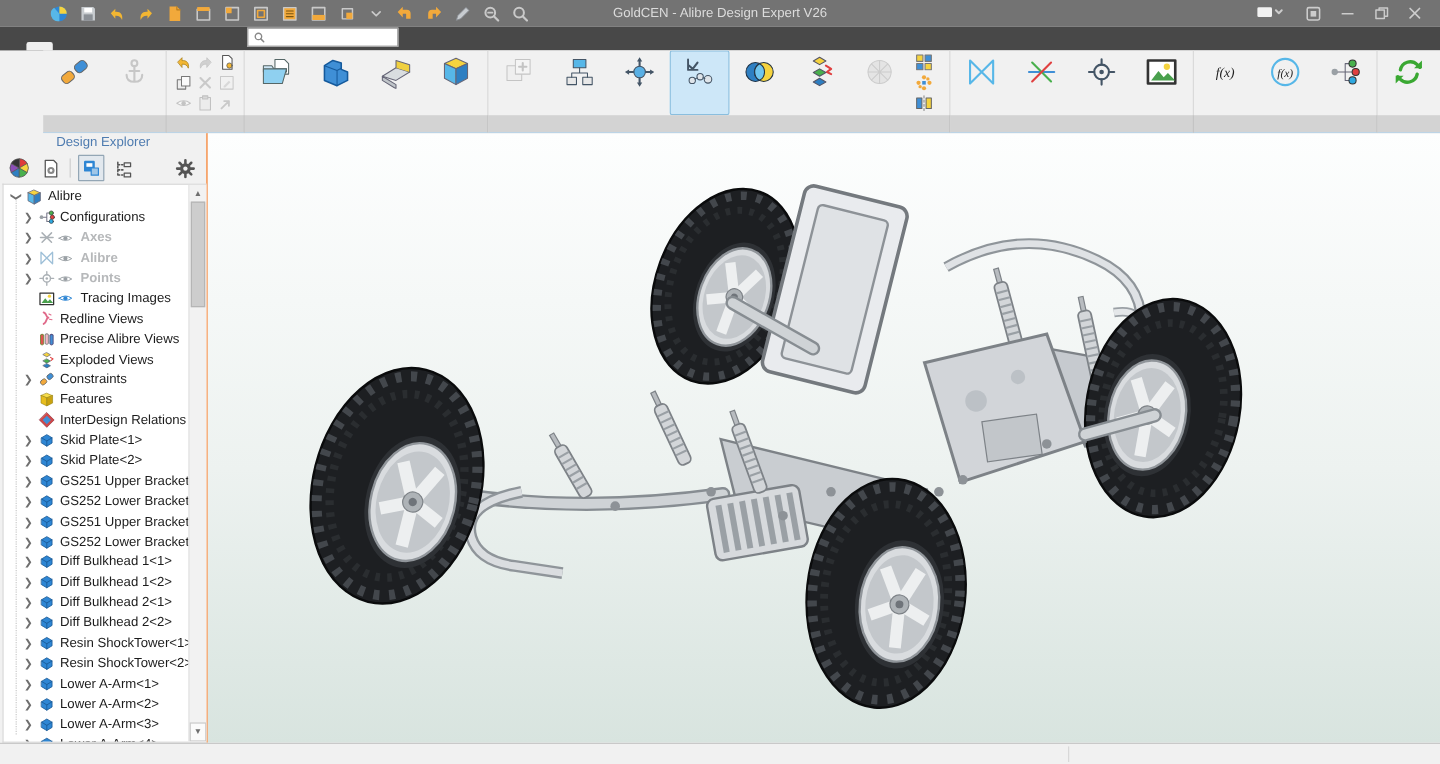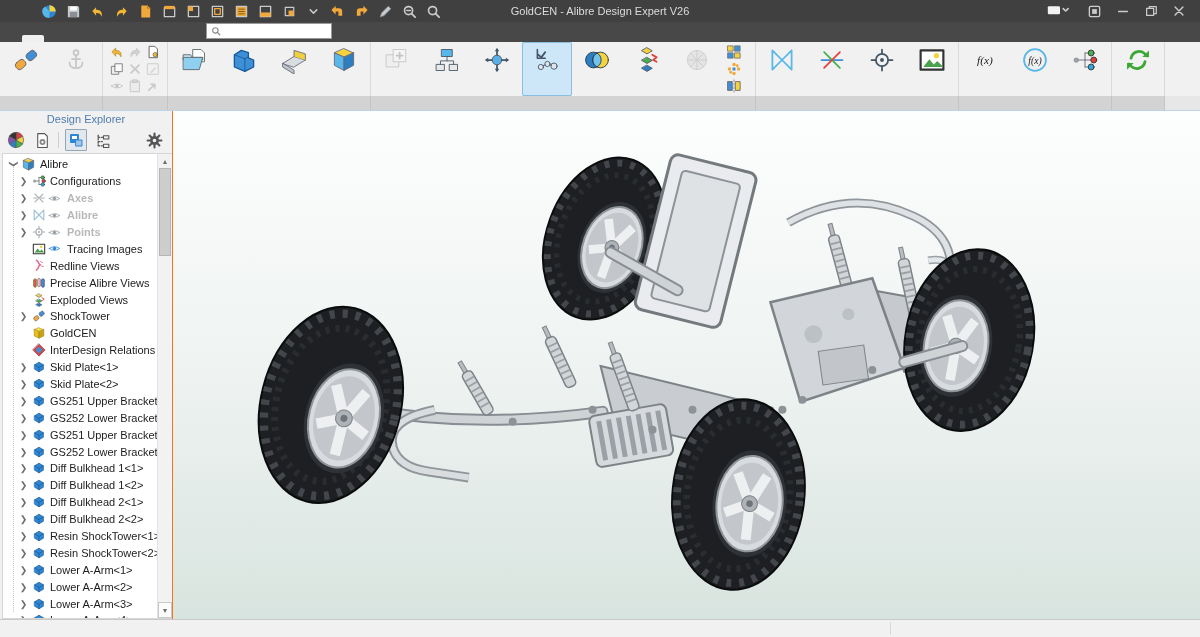--- a/index.html
+++ b/index.html
@@ -1,33 +1,33 @@
 <!DOCTYPE html>
 <html><head>
 <meta charset="utf-8">
 <style>
   html,body{margin:0;padding:0;background:#222;}
   body{width:1200px;height:637px;overflow:hidden;font-family:"Liberation Sans",sans-serif;-webkit-font-smoothing:antialiased;}
   .app{width:1200px;height:637px;display:flex;flex-direction:column;background:#f1f1f1;}
   
-  .titlebar{height:22px;background:#404040;display:flex;align-items:center;position:relative;flex:0 0 22px;padding-left:32px;}
+  .titlebar{height:22px;background:#737373;display:flex;align-items:center;position:relative;flex:0 0 22px;padding-left:32px;}
   .qat{display:flex;align-items:center;padding-left:6px;gap:2px;}
   .qic{width:22px;height:18px;display:flex;align-items:center;justify-content:center;border-radius:2px;}
   .win-title{position:absolute;left:0;right:0;text-align:center;color:#dcdcdc;font-size:11px;pointer-events:none;}
   .win-ctrls{margin-left:auto;display:flex;align-items:center;gap:14px;padding-right:14px;z-index:2;}
   .wc{display:flex;align-items:center;justify-content:center;height:18px;}
   
   .menubar{height:20px;background:#484848;display:flex;align-items:flex-end;flex:0 0 20px;}
   .tab{padding:3px 11px 4px;font-size:11px;color:#dcdcdc;cursor:default;}
   .tab.active{background:#efefef;color:#1a1a1a;border-radius:2px 2px 0 0;}
   .searchbox{display:flex;align-items:center;background:#fff;border:1px solid #9a9a9a;height:14px;width:116px;margin:0 0 3px 8px;padding:0 4px;gap:4px;}
   .searchbox svg{flex:0 0 auto;}
   .searchbox input{border:0;outline:0;width:100%;font-size:10.5px;color:#444;padding:0;background:transparent;font-family:"Liberation Sans",sans-serif;}
   
-  .ribbon{display:flex;flex:0 0 68px;background:#f1f1f1;align-items:stretch;}
+  .ribbon{display:flex;flex:0 0 68px;background:#f1f1f1;align-items:stretch;margin-left:36px;}
   .rgroup{display:flex;flex-direction:column;}
   .rbtns{height:54px;display:flex;align-items:stretch;border-right:1px solid #dadada;padding:0 1px;}
   .rlabel{height:14px;background:#d3d3d3;border-right:1px solid #c4c4c4;font-size:10px;color:#3e3e3e;text-align:center;line-height:14px;border-bottom:1px solid #bcd4e6;}
   .rfill{flex:1;display:flex;flex-direction:column;}
   .rfill .rbtns{border-right:0;flex:1;}
   .rfill .rlabel{background:#e7e7e7;border-right:0;display:flex;justify-content:flex-end;align-items:center;padding-right:8px;}
   .rbtn{display:flex;flex-direction:column;align-items:center;justify-content:flex-start;padding:3px 4px 0;min-width:42px;max-width:74px;font-size:9.5px;line-height:10.5px;color:#333;text-align:center;border-radius:2px;}
   .rbtn .ic{height:30px;display:flex;align-items:center;justify-content:center;}
   .rbtn.disabled{color:#a9a9a9;}
   .rbtn.disabled .ic{filter:grayscale(1);opacity:.5;}
@@ -752,33 +752,33 @@
               <span style="flex:0 0 10px"></span>
               <span class="chev">❯</span>
               <span class="tic">
                 <svg width="14" height="14" viewBox="0 0 16 16" fill="none" stroke-linejoin="round" stroke-linecap="round">
                   <g transform="rotate(-40 8 8)">
                     <rect x="1" y="5.7" width="6" height="4.6" rx="1.8" fill="#f2a93b" stroke="#666" stroke-width=".7"></rect>
                     <rect x="9" y="5.7" width="6" height="4.6" rx="1.8" fill="#3f8fd6" stroke="#666" stroke-width=".7"></rect>
                   </g>
                 </svg>
               </span>
-              <span class="lbl">ShockTower</span>
+              <span class="lbl">Constraints</span>
             </div>
             <div class="trow">
               <span style="flex:0 0 10px"></span>
               <span class="chev"></span>
               <span class="tic">
                 <svg width="14" height="14" viewBox="0 0 16 16" fill="none" stroke-linejoin="round" stroke-linecap="round">
                   <path d="M8 2 l5.5 2.3 -5.5 2.3 L2.5 4.3z" fill="#f7dc4a" stroke="#998513" stroke-width=".6"></path>
                   <path d="M2.5 4.3 v7 l5.5 2.7 V6.6z" fill="#e8bd1d" stroke="#998513" stroke-width=".6"></path>
                   <path d="M13.5 4.3 v7 l-5.5 2.7 V6.6z" fill="#caa20f" stroke="#998513" stroke-width=".6"></path>
                 </svg>
               </span>
-              <span class="lbl">GoldCEN</span>
+              <span class="lbl">Features</span>
             </div>
             <div class="trow">
               <span style="flex:0 0 10px"></span>
               <span class="chev"></span>
               <span class="tic">
                 <svg width="14" height="14" viewBox="0 0 16 16" fill="none" stroke-linejoin="round" stroke-linecap="round">
                   <path d="M8 1 L15 8 L8 15 L1 8z" fill="#d04848" stroke="#823" stroke-width=".6"></path>
                   <path d="M8 4 L12 8 L8 12 L4 8z" fill="#3f8fd6"></path>
                 </svg>
               </span>

